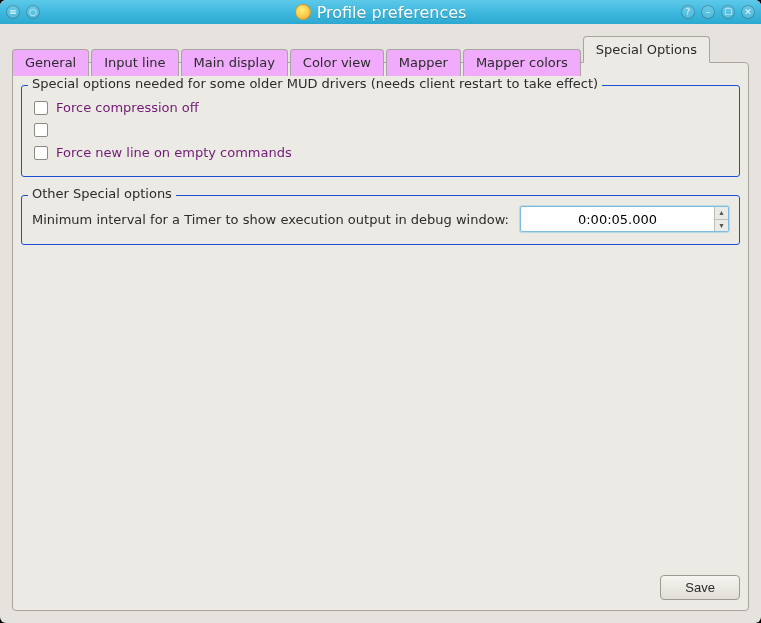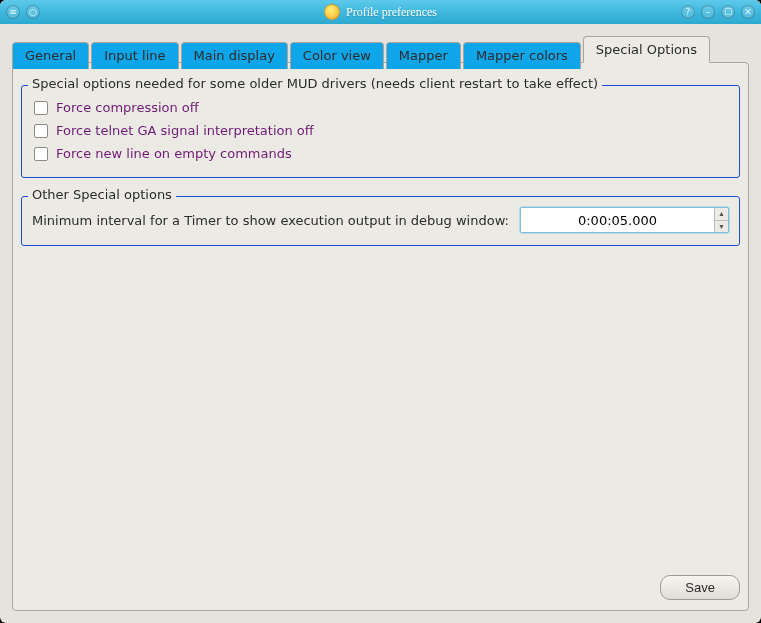--- a/index.html
+++ b/index.html
@@ -58,24 +58,23 @@
       pointer-events: none;
     }
     .titlebar-icon {
       width: 16px;
       height: 16px;
       background: radial-gradient(circle at 40% 35%, #fff176, #f9a825);
       border-radius: 50%;
       border: 1px solid rgba(0,0,0,0.2);
     }
     .titlebar-title {
-      font-size: 12px;
+      font-size: 16px;
       color: #fff;
       text-shadow: 0 1px 1px rgba(0,0,0,0.2);
-      font-family: Liberation Serif, serif;
     }
     .titlebar-right {
       margin-left: auto;
       display: flex;
       gap: 6px;
       align-items: center;
     }
     .content {
       flex: 1;
       padding: 12px;
@@ -83,29 +82,29 @@
       flex-direction: column;
     }
     .tabbar {
       display: flex;
       gap: 2px;
       position: relative;
       z-index: 2;
     }
     .tab {
       padding: 5px 12px;
-      background: #0ea5e9;
+      background: #f0abfc;
       border: 1px solid #a9a59e;
       border-bottom: none;
       border-radius: 4px 4px 0 0;
       font-size: 13px;
       color: #2b2b2b;
       cursor: pointer;
       position: relative;
-      top: 6px;
+      top: 13px;
     }
     .tab.active {
       background: #eceae5;
       border-bottom: 1px solid #eceae5;
       top: 0;
       z-index: 3;
     }
     .tabpanel {
       flex: 1;
       border: 1px solid #a9a59e;
@@ -202,21 +201,21 @@
     .spin-btn:first-child { border-bottom: 1px solid #c0beb8; }
     .footer {
       margin-top: auto;
       display: flex;
       justify-content: flex-end;
       padding-top: 12px;
     }
     .save-btn {
       padding: 4px 24px;
       border: 1px solid #9e9a92;
-      border-radius: 10px;
+      border-radius: 4px;
       background: linear-gradient(to bottom, #f6f4ef, #e1ded7);
       font-size: 13px;
       color: #2b2b2b;
       cursor: pointer;
     }
   </style>
 </head>
 <body>
 
 <div class="window">
@@ -250,21 +249,20 @@
 
     <div class="tabpanel">
       <div class="fieldset">
         <div class="legend">Special options needed for some older MUD drivers (needs client restart to take effect)</div>
         <div class="checkbox-row">
           <div class="checkbox"></div>
           <span class="checkbox-label">Force compression off</span>
         </div>
         <div class="checkbox-row">
           <div class="checkbox"></div>
-          <span class="checkbox-label">Force telnet GA signal interpretation off</span>
         </div>
         <div class="checkbox-row">
           <div class="checkbox"></div>
           <span class="checkbox-label">Force new line on empty commands</span>
         </div>
       </div>
 
       <div class="fieldset">
         <div class="legend">Other Special options</div>
         <div class="timer-row">

